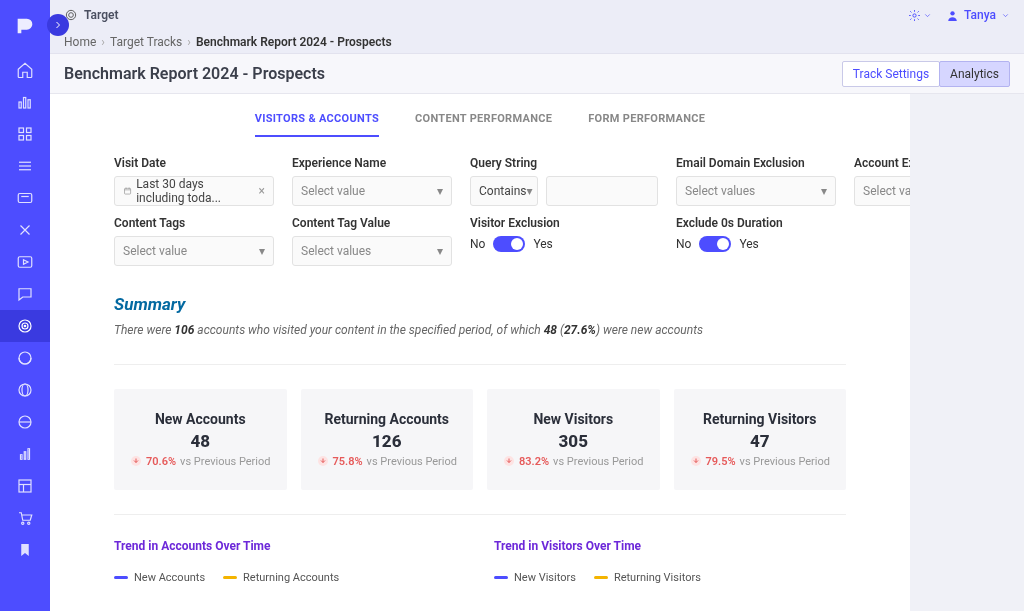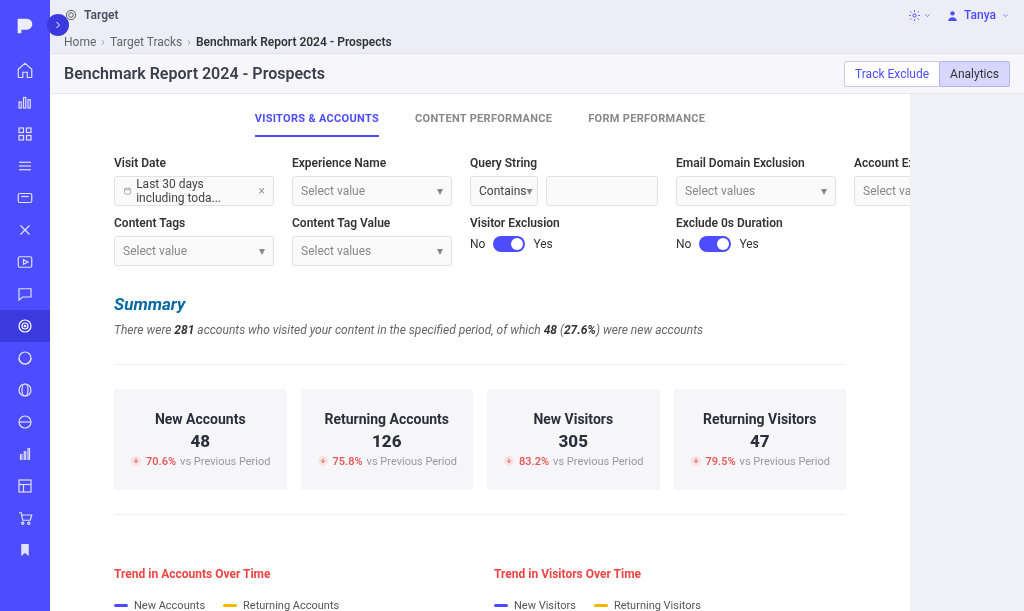--- a/index.html
+++ b/index.html
@@ -88,21 +88,21 @@
 
   .cards{display:grid;grid-template-columns:repeat(4,1fr);gap:14px;}
   .card{background:#f6f6f8;border-radius:2px;padding:22px 10px;text-align:center;}
   .card h3{font-size:14px;font-weight:700;color:#2b2f3a;margin-bottom:4px;}
   .card .num{font-size:17px;font-weight:800;color:#2b2f3a;margin-bottom:4px;}
   .card .delta{font-size:11px;color:#999;display:flex;align-items:flex-start;justify-content:center;gap:4px;}
   .delta .pct{color:#e65a5a;font-weight:600;}
   .delta svg{width:12px;height:12px;}
 
   .chart-section{display:grid;grid-template-columns:1fr 1fr;gap:28px;margin-top:4px;}
-  .chart-title{font-size:12px;font-weight:700;color:#ef4444;margin-bottom:18px;margin-top:28px;}
+  .chart-title{font-size:12px;font-weight:700;color:#6d28d9;margin-bottom:18px;}
   .legend{font-size:11px;color:#555;display:flex;gap:18px;margin-bottom:10px;}
   .legend .item{display:flex;align-items:center;gap:6px;}
   .legend .sw{width:14px;height:3px;border-radius:2px;}
 </style>
 </head>
 <body>
 
 <div class="sidebar">
   <div class="logo-slot">
     <svg viewBox="0 0 24 24" width="22" height="22">
@@ -253,21 +253,21 @@
   <span class="sep">›</span>
   <span>Target Tracks</span>
   <span class="sep">›</span>
   <span class="last">Benchmark Report 2024 - Prospects</span>
 </div>
 
 <div class="titlebar">
   <h1>Benchmark Report 2024 - Prospects</h1>
   <div class="spacer"></div>
   <div class="btn-group">
-    <div class="btn">Track Exclude</div>
+    <div class="btn">Track Settings</div>
     <div class="btn active">Analytics</div>
   </div>
 </div>
 
 <div class="content-scroll">
   <div class="content-inner">
 
     <div class="tabs">
       <div class="tab active">VISITORS &amp; ACCOUNTS</div>
       <div class="tab">CONTENT PERFORMANCE</div>
@@ -353,21 +353,21 @@
           <span>No</span>
           <div class="toggle"></div>
           <span>Yes</span>
         </div>
       </div>
     </div>
 
     <div>
       <div class="summary-h">Summary</div>
       <p class="summary-p">
-        <span>There were </span><b>281</b><span> accounts who visited your content in the specified period, of which </span><b>48</b><span> (</span><b>27.6%</b><span>) </span><span>were new accounts</span>
+        <span>There were </span><b>106</b><span> accounts who visited your content in the specified period, of which </span><b>48</b><span> (</span><b>27.6%</b><span>) </span><span>were new accounts</span>
       </p>
     </div>
 
     <hr class="sep">
 
     <div class="cards">
       <div class="card">
         <h3>New Accounts</h3>
         <div class="num">48</div>
         <div class="delta">

